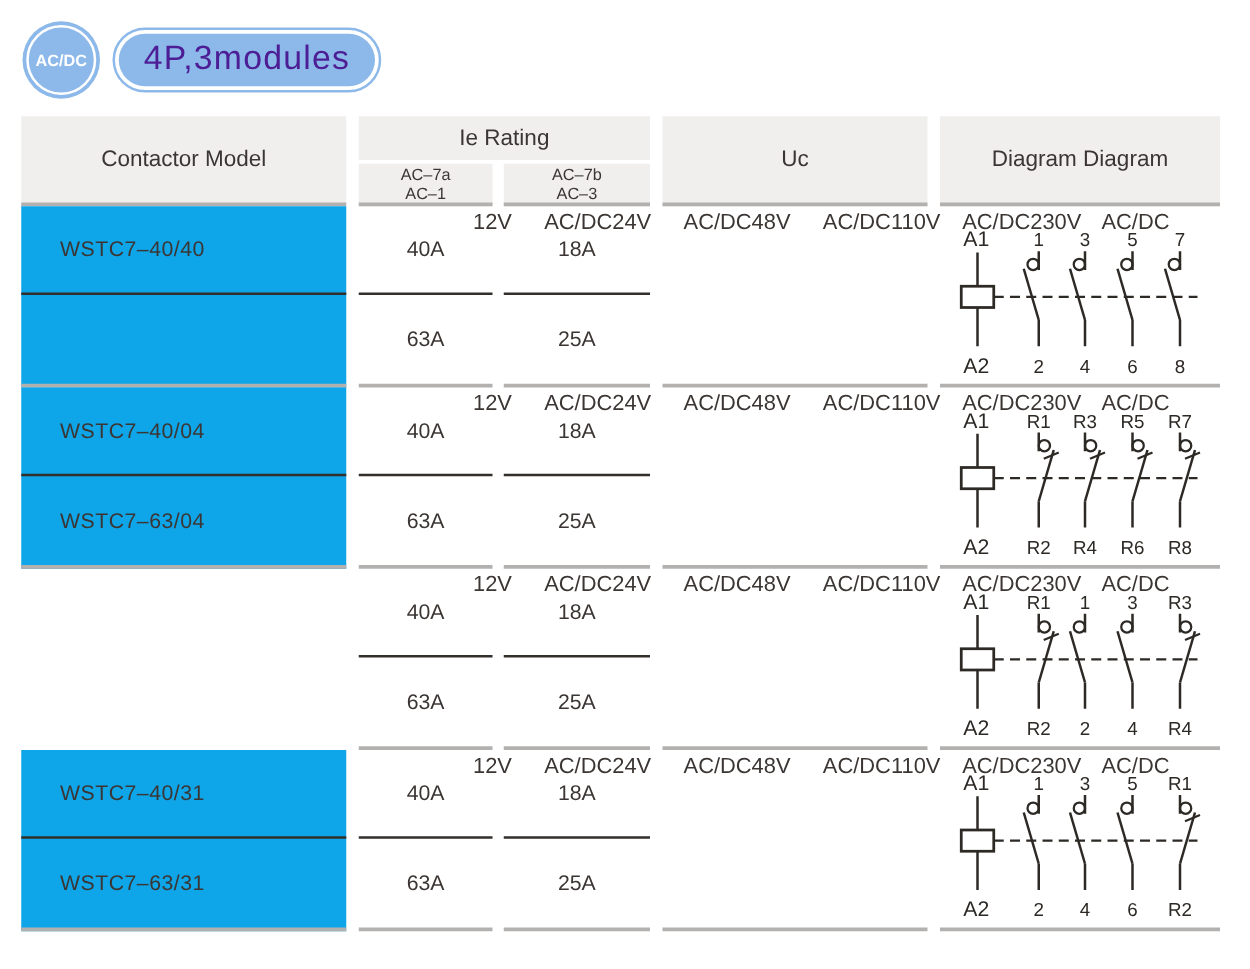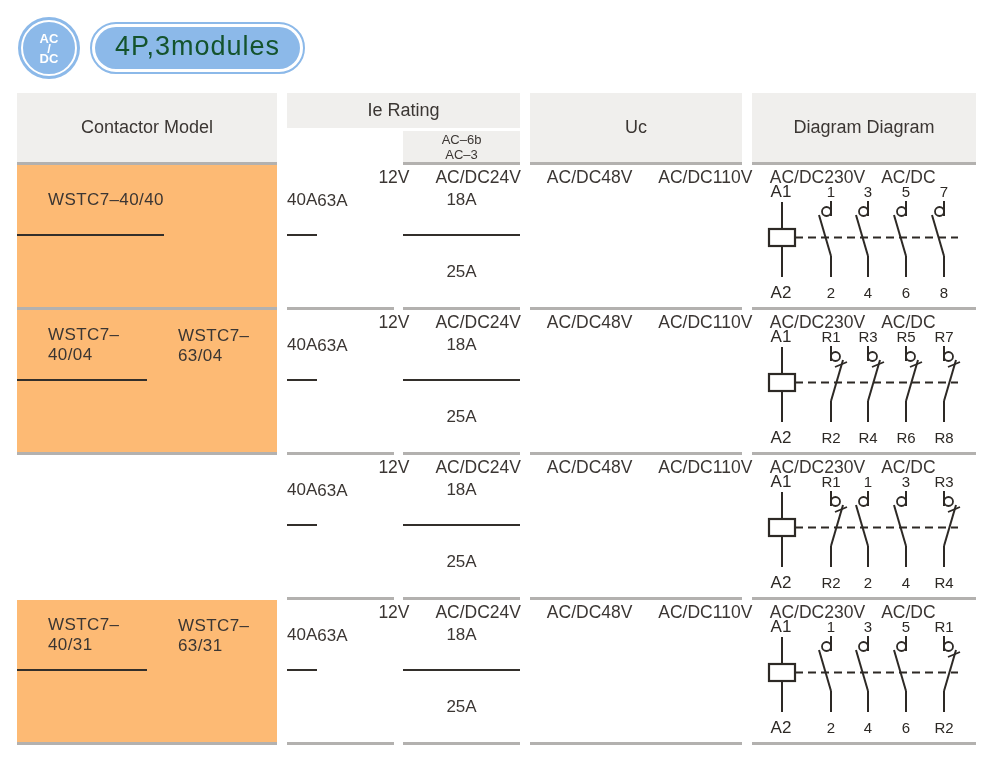--- a/index.html
+++ b/index.html
@@ -4,43 +4,43 @@
 <style>
   * { margin:0; padding:0; box-sizing:border-box; }
   html,body { background:#ffffff; }
   body { width:1000px; height:775px; font-family:"Liberation Sans", sans-serif; color:#3b3633; }
   .page { position:relative; width:1000px; height:775px; background:#fff; overflow:hidden; }
 
   
   .badge-row { position:absolute; left:18px; top:17px; height:62px; display:flex; align-items:center; }
   .circle-badge { position:relative; width:62px; height:62px; border-radius:50%; background:#8cb9e9; flex:0 0 auto; }
   .circle-badge .ring { position:absolute; inset:3px; border:2px solid #fff; border-radius:50%; }
-  .circle-badge .txt { position:absolute; inset:0; display:flex; flex-direction:column; align-items:center; justify-content:center; color:#fff; font-size:13px; line-height:11px; font-weight:bold; }
+  .circle-badge .txt { position:absolute; inset:0; display:flex; align-items:center; justify-content:center; color:#fff; font-size:13px; line-height:11px; font-weight:bold; }
   .circle-badge .slash { font-size:13px; line-height:9px; }
   .pill-badge { margin-left:10px; border:2px solid #8cb9e9; border-radius:27px; padding:3px; }
-  .pill-badge .fill { background:#8cb9e9; border-radius:22px; padding:4px 20px 7px 20px; color:#14532d; font-size:27px; letter-spacing:1px; }
+  .pill-badge .fill { background:#8cb9e9; border-radius:22px; padding:4px 20px 7px 20px; color:#4c1d95; font-size:27px; letter-spacing:1px; }
 
   
   .tbl { position:absolute; left:17px; top:93px; width:959px; }
   .grid { display:grid; grid-template-columns:260px 10px 107px 9px 117px 10px 212px 10px 224px; }
 
   .hdr { grid-template-rows:35px 3px 34px; }
   .hcell { background:#f0efed; display:flex; align-items:center; justify-content:center; text-align:center; font-size:18px; border-bottom:3px solid #b3b1af; }
   .h-model { grid-column:1; grid-row:1/4; }
   .h-ie    { grid-column:3/6; grid-row:1; border-bottom:none; }
   .h-sub1  { grid-column:3; grid-row:3; }
   .h-sub2  { grid-column:5; grid-row:3; }
   .h-sub   { font-size:13px; line-height:15px; flex-direction:column; }
   .h-uc    { grid-column:7; grid-row:1/4; }
   .h-circ  { grid-column:9; grid-row:1/4; }
 
   .grp { height:145px; }
   .gcell { border-bottom:3px solid #b3b1af; }
-  .g-model { grid-column:1; background:#fdba74; display:flex; flex-direction:row; }
-  .g-r1 { grid-column:3; display:flex; }
+  .g-model { grid-column:1; background:#0ea5e9; display:flex; flex-direction:column; }
+  .g-r1 { grid-column:3; display:flex; flex-direction:column; }
   .g-r2 { grid-column:5; display:flex; flex-direction:column;text-align:right; }
   .half { height:71px; display:flex; align-items:center; justify-content:center; font-size:17px; }
   .half.model-half { justify-content:flex-start; padding-left:31px; letter-spacing:0.4px; }
   .half.sep { border-bottom:2px solid #332f2b; }
   .g-uc { grid-column:7; display:flex; flex-direction:row; justify-content:center; padding-left:42px; }
   .uc-row { display:flex; font-size:17.5px; line-height:24.5px; }
   .uc-volt { width:57px; }
   .g-circ { grid-column:9; display:flex; align-items:center; justify-content:center; }
 </style>
 </head>
@@ -60,22 +60,26 @@
     <div class="pill-badge">
       <div class="fill">4P,3modules</div>
     </div>
   </div>
 
   <div class="tbl">
 
     <div class="grid hdr">
       <div class="hcell h-model">Contactor Model</div>
       <div class="hcell h-ie">Ie Rating</div>
+      <div class="hcell h-sub h-sub1">
+        <span>AC–7a</span>
+        <span>AC–1</span>
+      </div>
       <div class="hcell h-sub h-sub2">
-        <span>AC–6b</span>
+        <span>AC–7b</span>
         <span>AC–3</span>
       </div>
       <div class="hcell h-uc">Uc</div>
       <div class="hcell h-circ">Diagram Diagram</div>
     </div>
 
     <div class="grid grp">
       <div class="gcell g-model">
         <div class="half model-half sep">WSTC7–40/40</div>
       </div>

